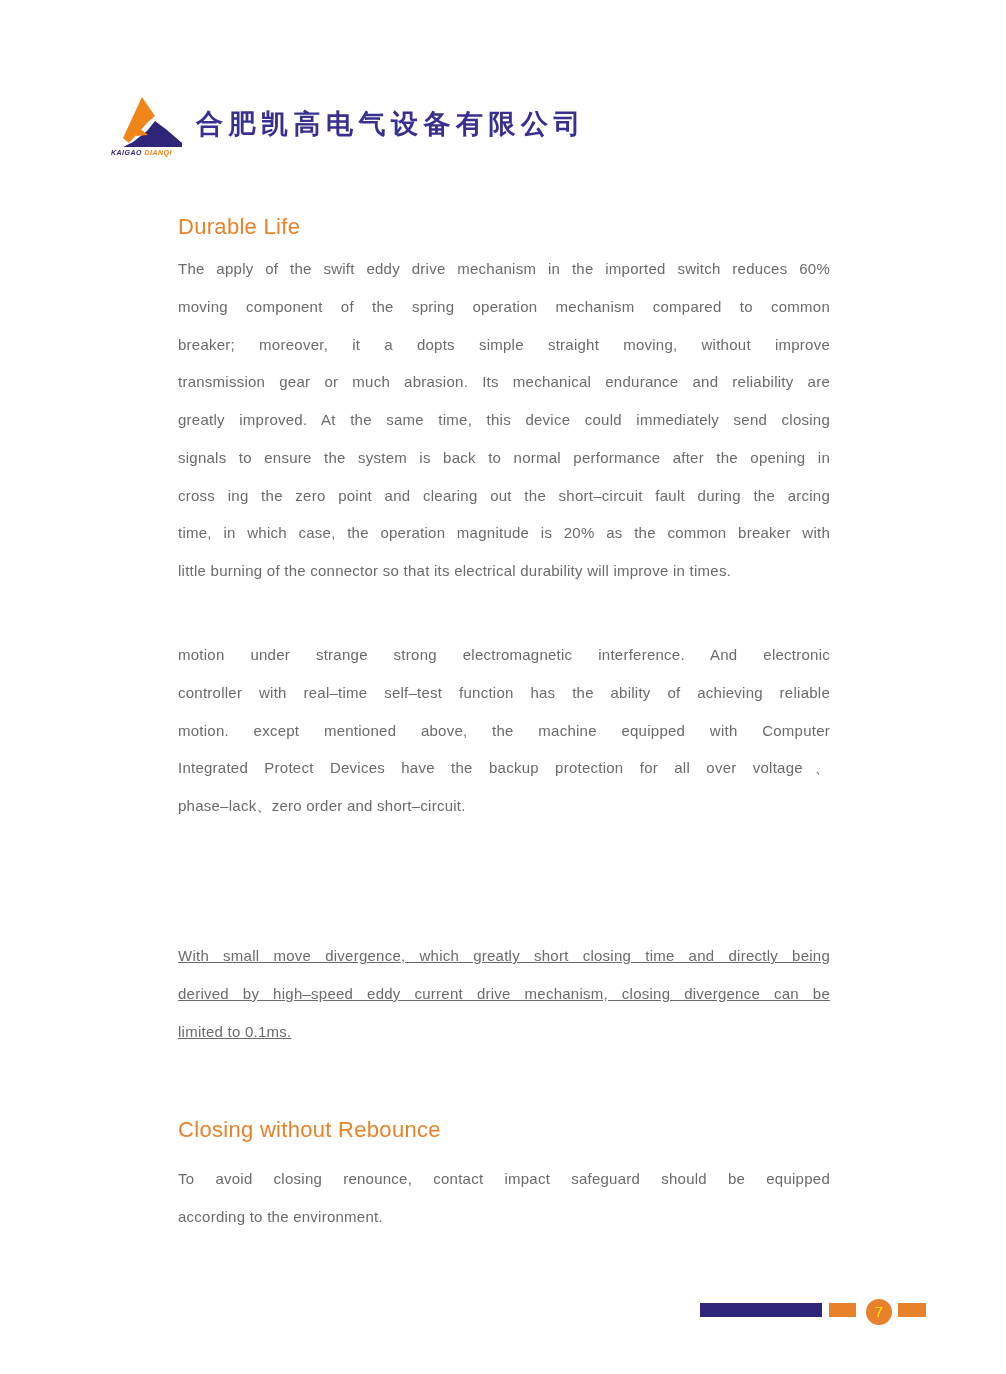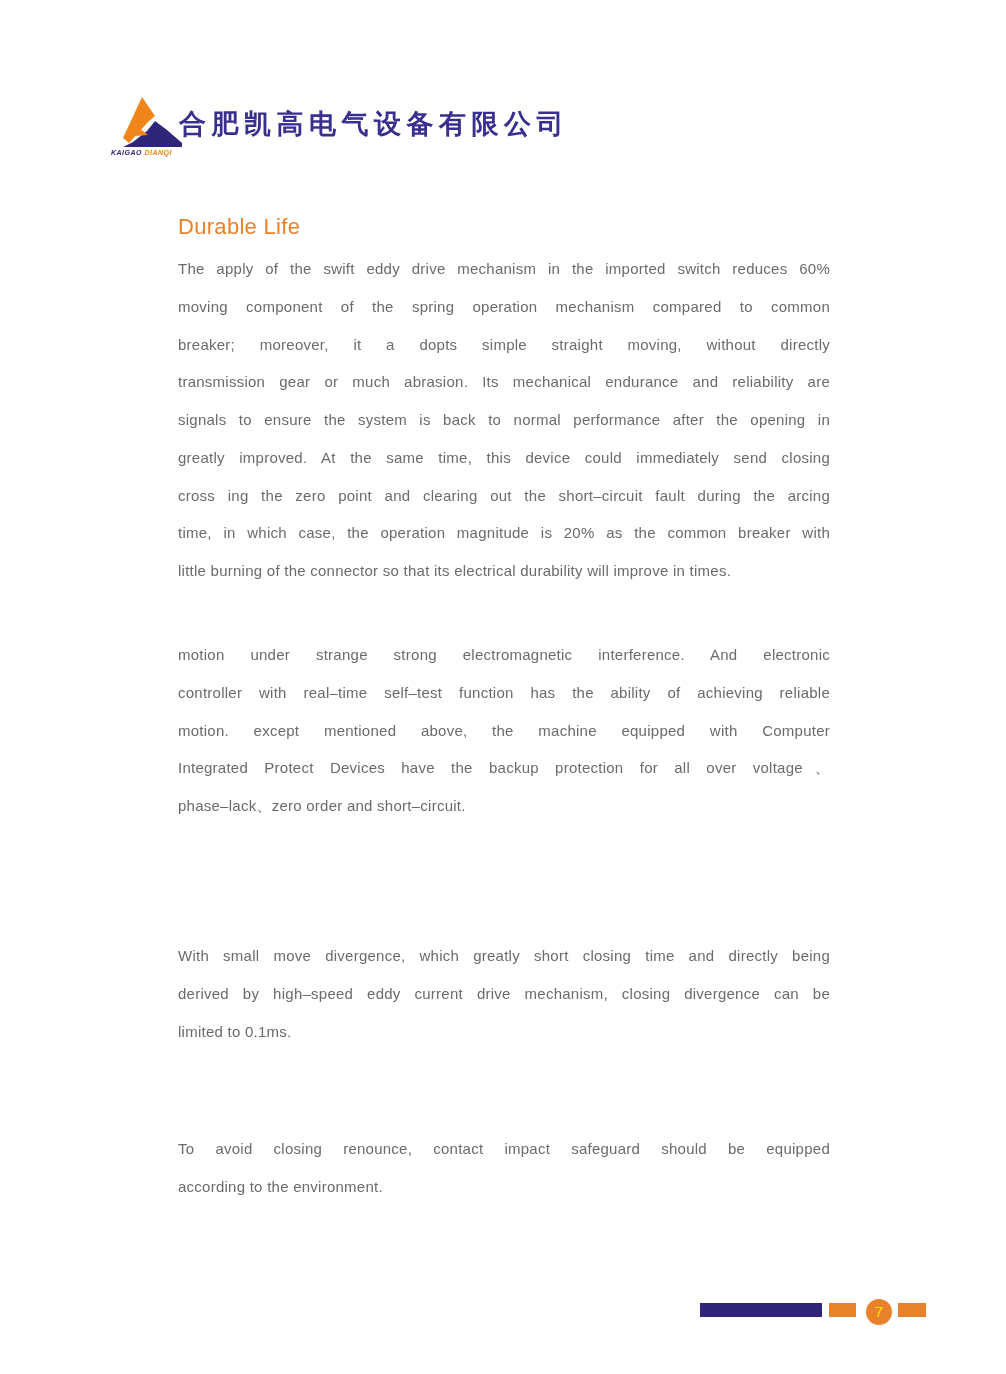--- a/index.html
+++ b/index.html
@@ -13,41 +13,41 @@
   .lg-o { fill:var(--logo-orange); }
   .lg-n { fill:var(--footer-navy); }
   .logo-text {
     position:absolute; left:111px; top:149px; width:90px;
     font-size:7px; font-weight:bold; font-style:italic; letter-spacing:0.5px;
     white-space:nowrap;
   }
   .logo-text .kaigao { color:var(--footer-navy); }
   .logo-text .dianqi { color:var(--logo-orange); }
   .brand-zh {
-    position:absolute; left:179px; top:106px;
+    position:absolute; left:196px; top:106px;
     font-size:27px; font-weight:bold; color:var(--brand-navy);
     letter-spacing:5.5px; white-space:nowrap;
   }
   .brand-en {
     position:absolute; left:195px; top:141px;
     font-size:19px; color:var(--subtitle-gray); letter-spacing:0.2px;
     white-space:nowrap;
   }
 
   
   section.sec { position:absolute; left:178px; width:652px; }
   .sec0 { top:212px; } .sec1 { top:613px; } .sec2 { top:920px; } .sec3 { top:1115px; }
   section.sec h2 {
     margin:0; font-size:22px; font-weight:400; line-height:30px;
     color:var(--accent-orange); letter-spacing:0.3px;
   }
   .para { font-size:15px; color:var(--body-gray); letter-spacing:0.25px; }
   .sec0 .para { margin-top:8px; }
   .sec1 .para { margin-top:23px; }
-  .sec2 .para { margin-top:17px; }
+  .sec2 .para { margin-top:17px;text-decoration:underline; }
   .sec3 .para { margin-top:15px; }
   .line {
     height:37.75px; line-height:37.75px; overflow:hidden;
     text-align:justify; text-align-last:justify; white-space:normal;
   }
   .line.last { text-align-last:left; }
 
   
   .footer-bar-navy { position:absolute; left:700px; top:1303px; width:122px; height:14px; background:var(--footer-navy); }
   .footer-seg1     { position:absolute; left:829px; top:1303px; width:27px;  height:14px; background:var(--accent-orange); }
@@ -73,24 +73,24 @@
     <span class="dianqi">DIANQI</span>
   </div>
   <div class="brand-zh">合肥凯高电气设备有限公司</div>
 
   <div id="sections-root">
   <section class="sec sec0">
     <h2>Durable Life</h2>
     <div class="para">
           <div class="line">The apply of the swift eddy drive mechanism in the imported switch reduces 60%</div>
           <div class="line">moving component of the spring operation mechanism compared to common</div>
-          <div class="line">breaker; moreover, it a dopts simple straight moving, without directly</div>
+          <div class="line">breaker; moreover, it a dopts simple straight moving, without improve</div>
           <div class="line">transmission gear or much abrasion. Its mechanical endurance and reliability are</div>
+          <div class="line">greatly improved. At the same time, this device could immediately send closing</div>
           <div class="line">signals to ensure the system is back to normal performance after the opening in</div>
-          <div class="line">greatly improved. At the same time, this device could immediately send closing</div>
           <div class="line">cross ing the zero point and clearing out the short–circuit fault during the arcing</div>
           <div class="line">time, in which case, the operation magnitude is 20% as the common breaker with</div>
           <div class="line last">little burning of the connector so that its electrical durability will improve in times.</div>
         </div>
   </section>
 
   <section class="sec sec1">
     <div class="para">
           <div class="line">motion under strange strong electromagnetic interference. And electronic</div>
           <div class="line">controller with real–time self–test function has the ability of achieving reliable</div>
@@ -102,20 +102,21 @@
 
   <section class="sec sec2">
     <div class="para">
           <div class="line">With small move divergence, which greatly short closing time and directly being</div>
           <div class="line">derived by high–speed eddy current drive mechanism, closing divergence can be</div>
           <div class="line last">limited to 0.1ms.</div>
         </div>
   </section>
 
   <section class="sec sec3">
+    <h2>Closing without Rebounce</h2>
     <div class="para">
           <div class="line">To avoid closing renounce, contact impact safeguard should be equipped</div>
           <div class="line last">according to the environment.</div>
         </div>
   </section>
 </div>
 
   <div class="footer-bar-navy"></div>
   <div class="footer-seg1"></div>
   <div class="page-badge">7</div>

